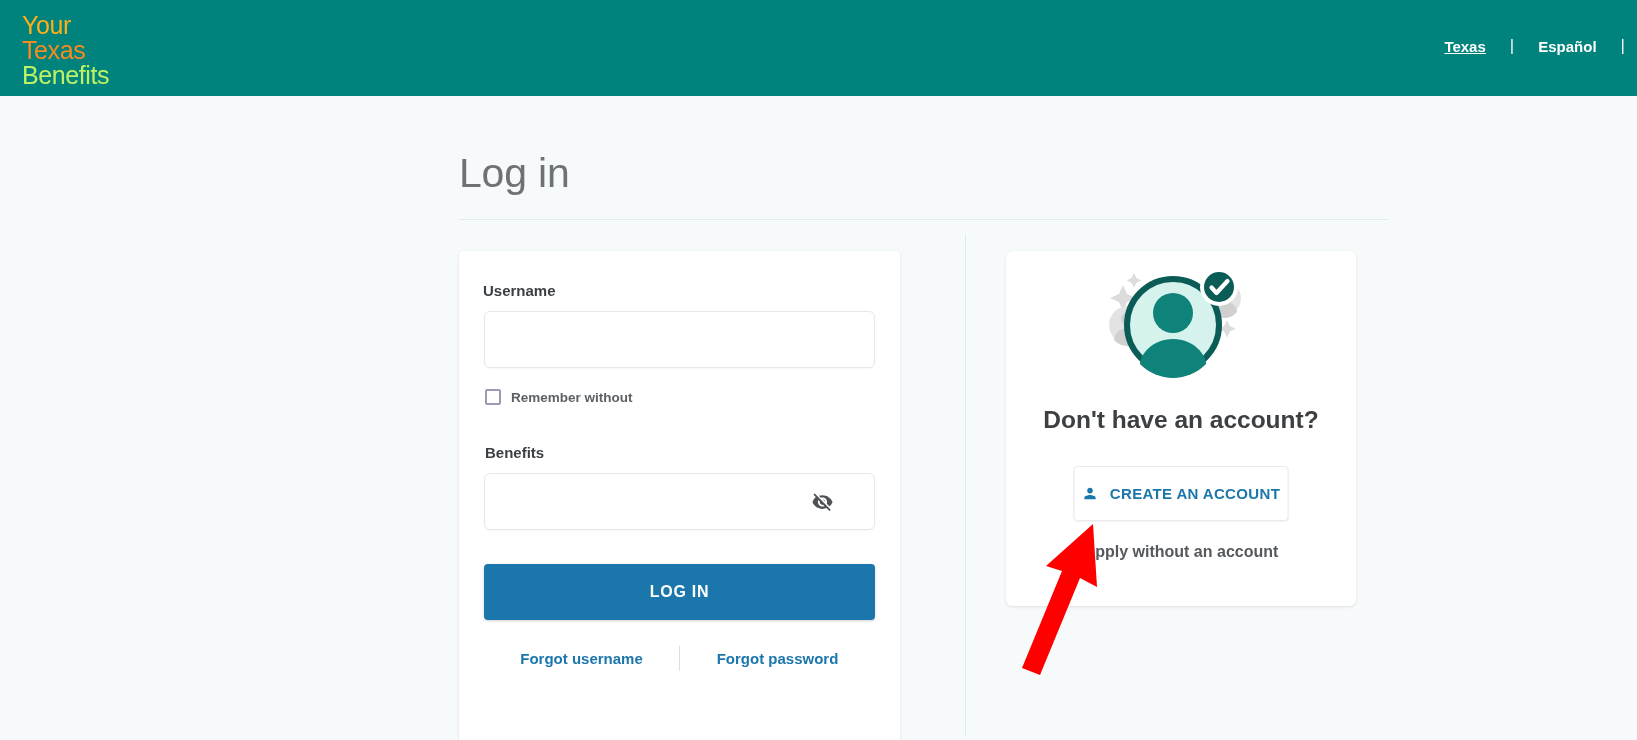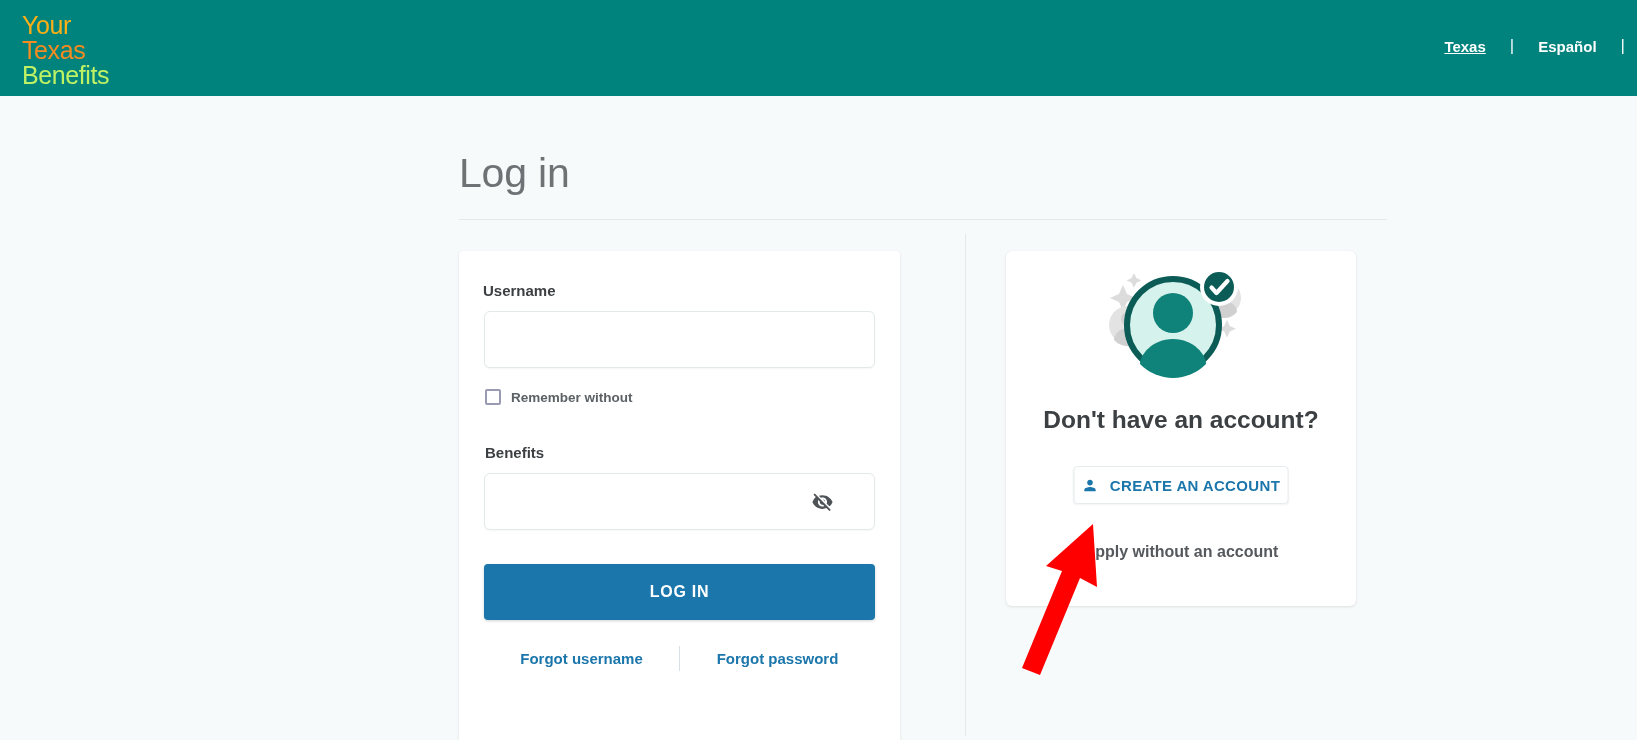--- a/index.html
+++ b/index.html
@@ -248,21 +248,21 @@
     font-weight: 700;
     color: #3c4043;
   }
 
   .create-btn {
     position: absolute;
     left: 50%;
     transform: translateX(-50%);
     top: 215px;
     width: 215px;
-    height: 38px;
+    height: 55px;
     background: #ffffff;
     border: 1px solid #e6ecee;
     border-radius: 4px;
     display: flex;
     align-items: center;
     justify-content: center;
     gap: 11px;
     cursor: pointer;
     font-family: "Liberation Sans", sans-serif;
     box-shadow: 0 1px 2px rgba(0,0,0,0.05);

